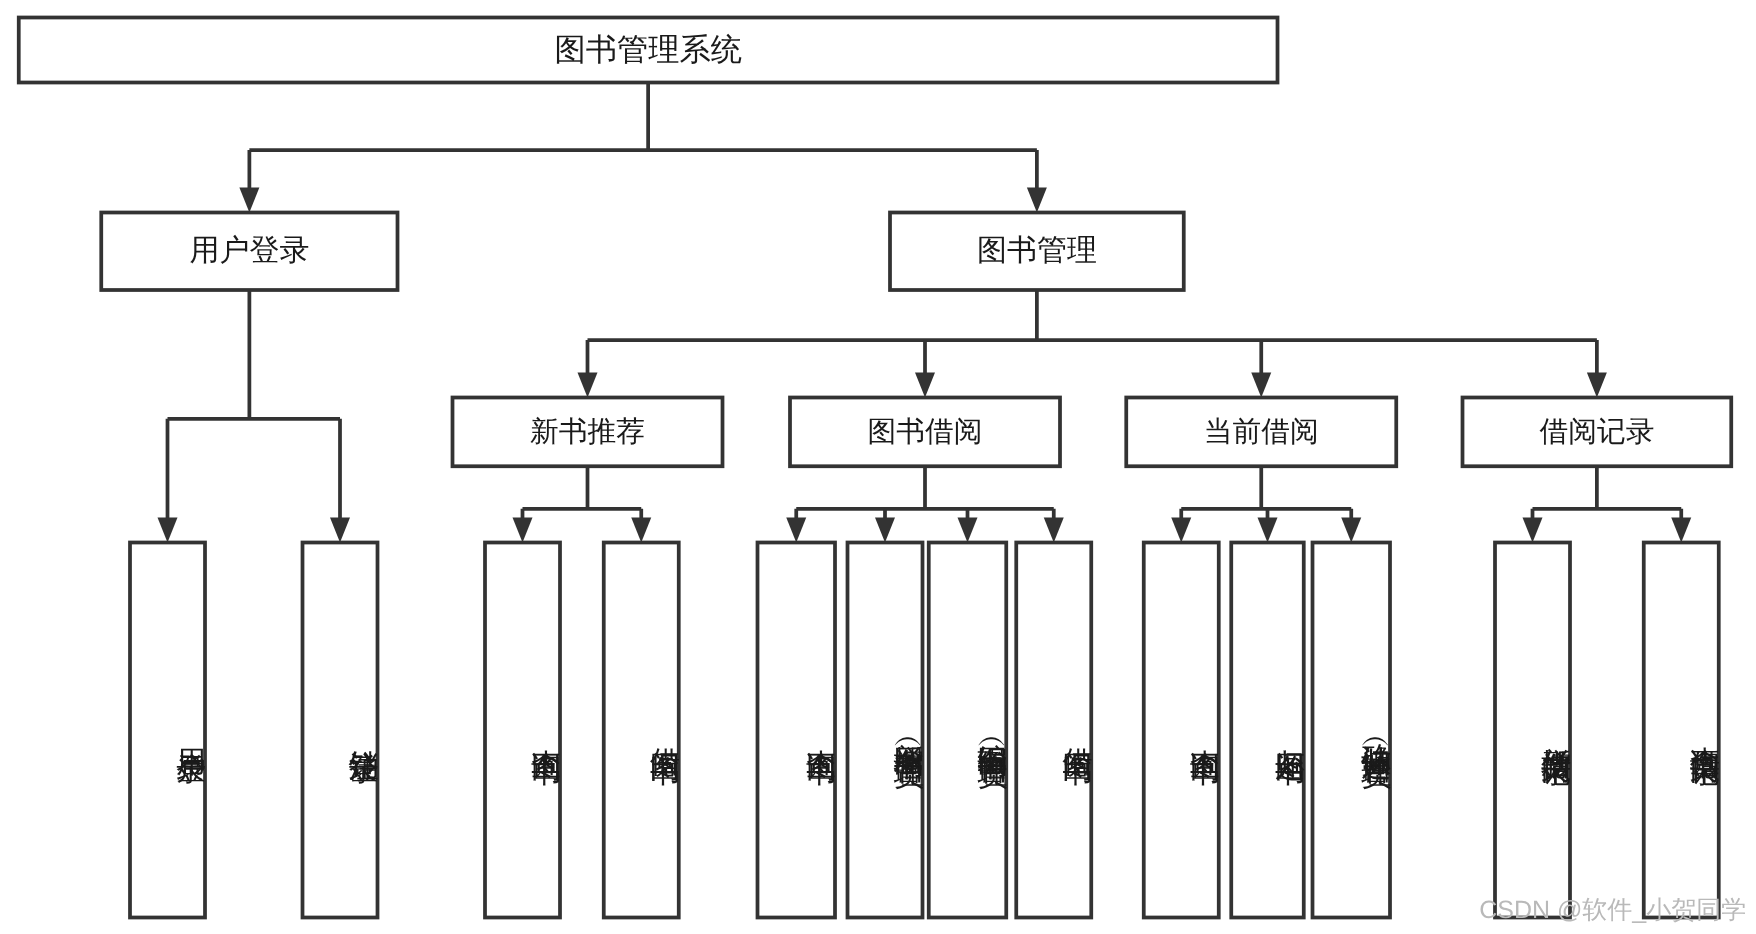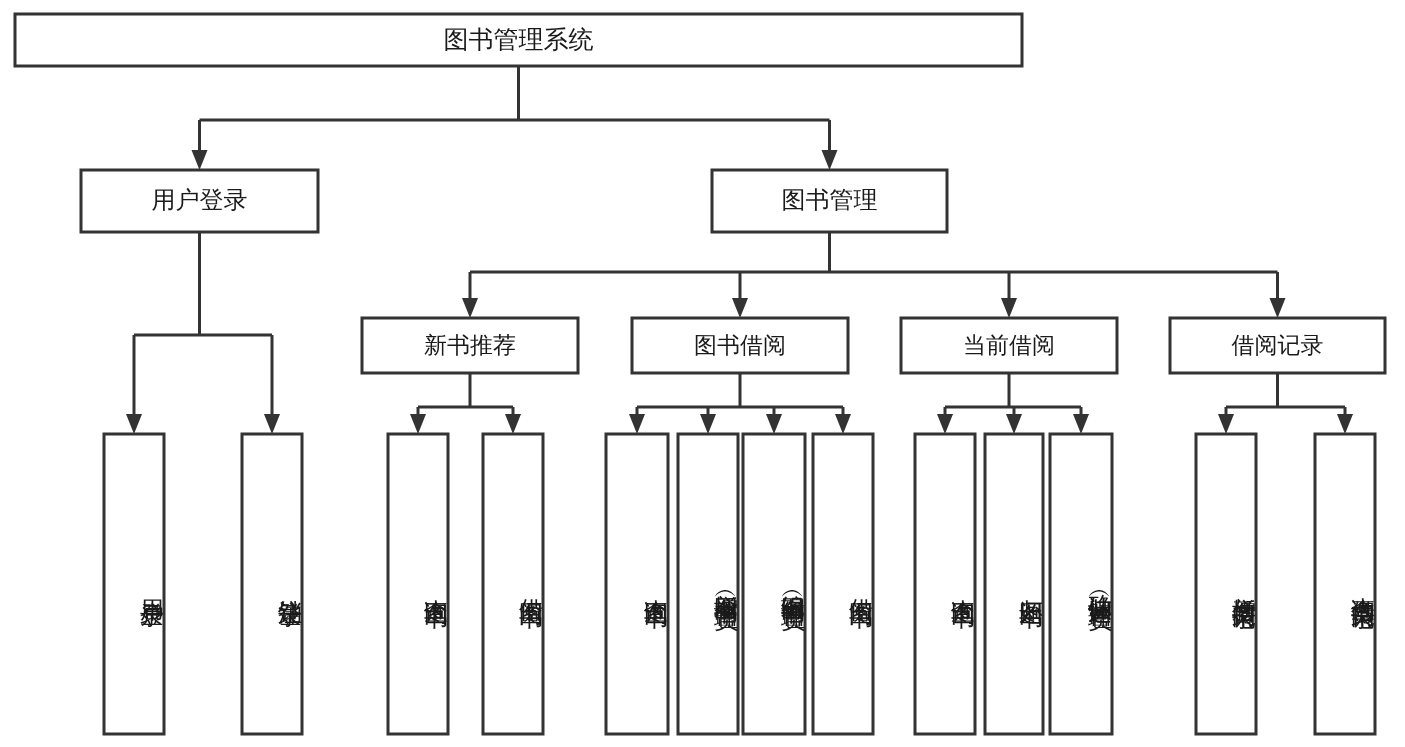--- a/index.html
+++ b/index.html
@@ -172,14 +172,15 @@
         <span>确认归还（管理员）</span>
       </div>
       <div class="vert-label" style="left: 1196px; top: 578px; width: 60px; height: 12px;">
         <span>新增借阅记录</span>
       </div>
       <div class="vert-label" style="left: 1315px; top: 578px; width: 60px; height: 12px;">
         <span>查询借阅记录</span>
       </div>
     </div>
 
+  <div class="watermark">CSDN @软件_小贺同学</div>
 
 </div>
 
 </body></html>

